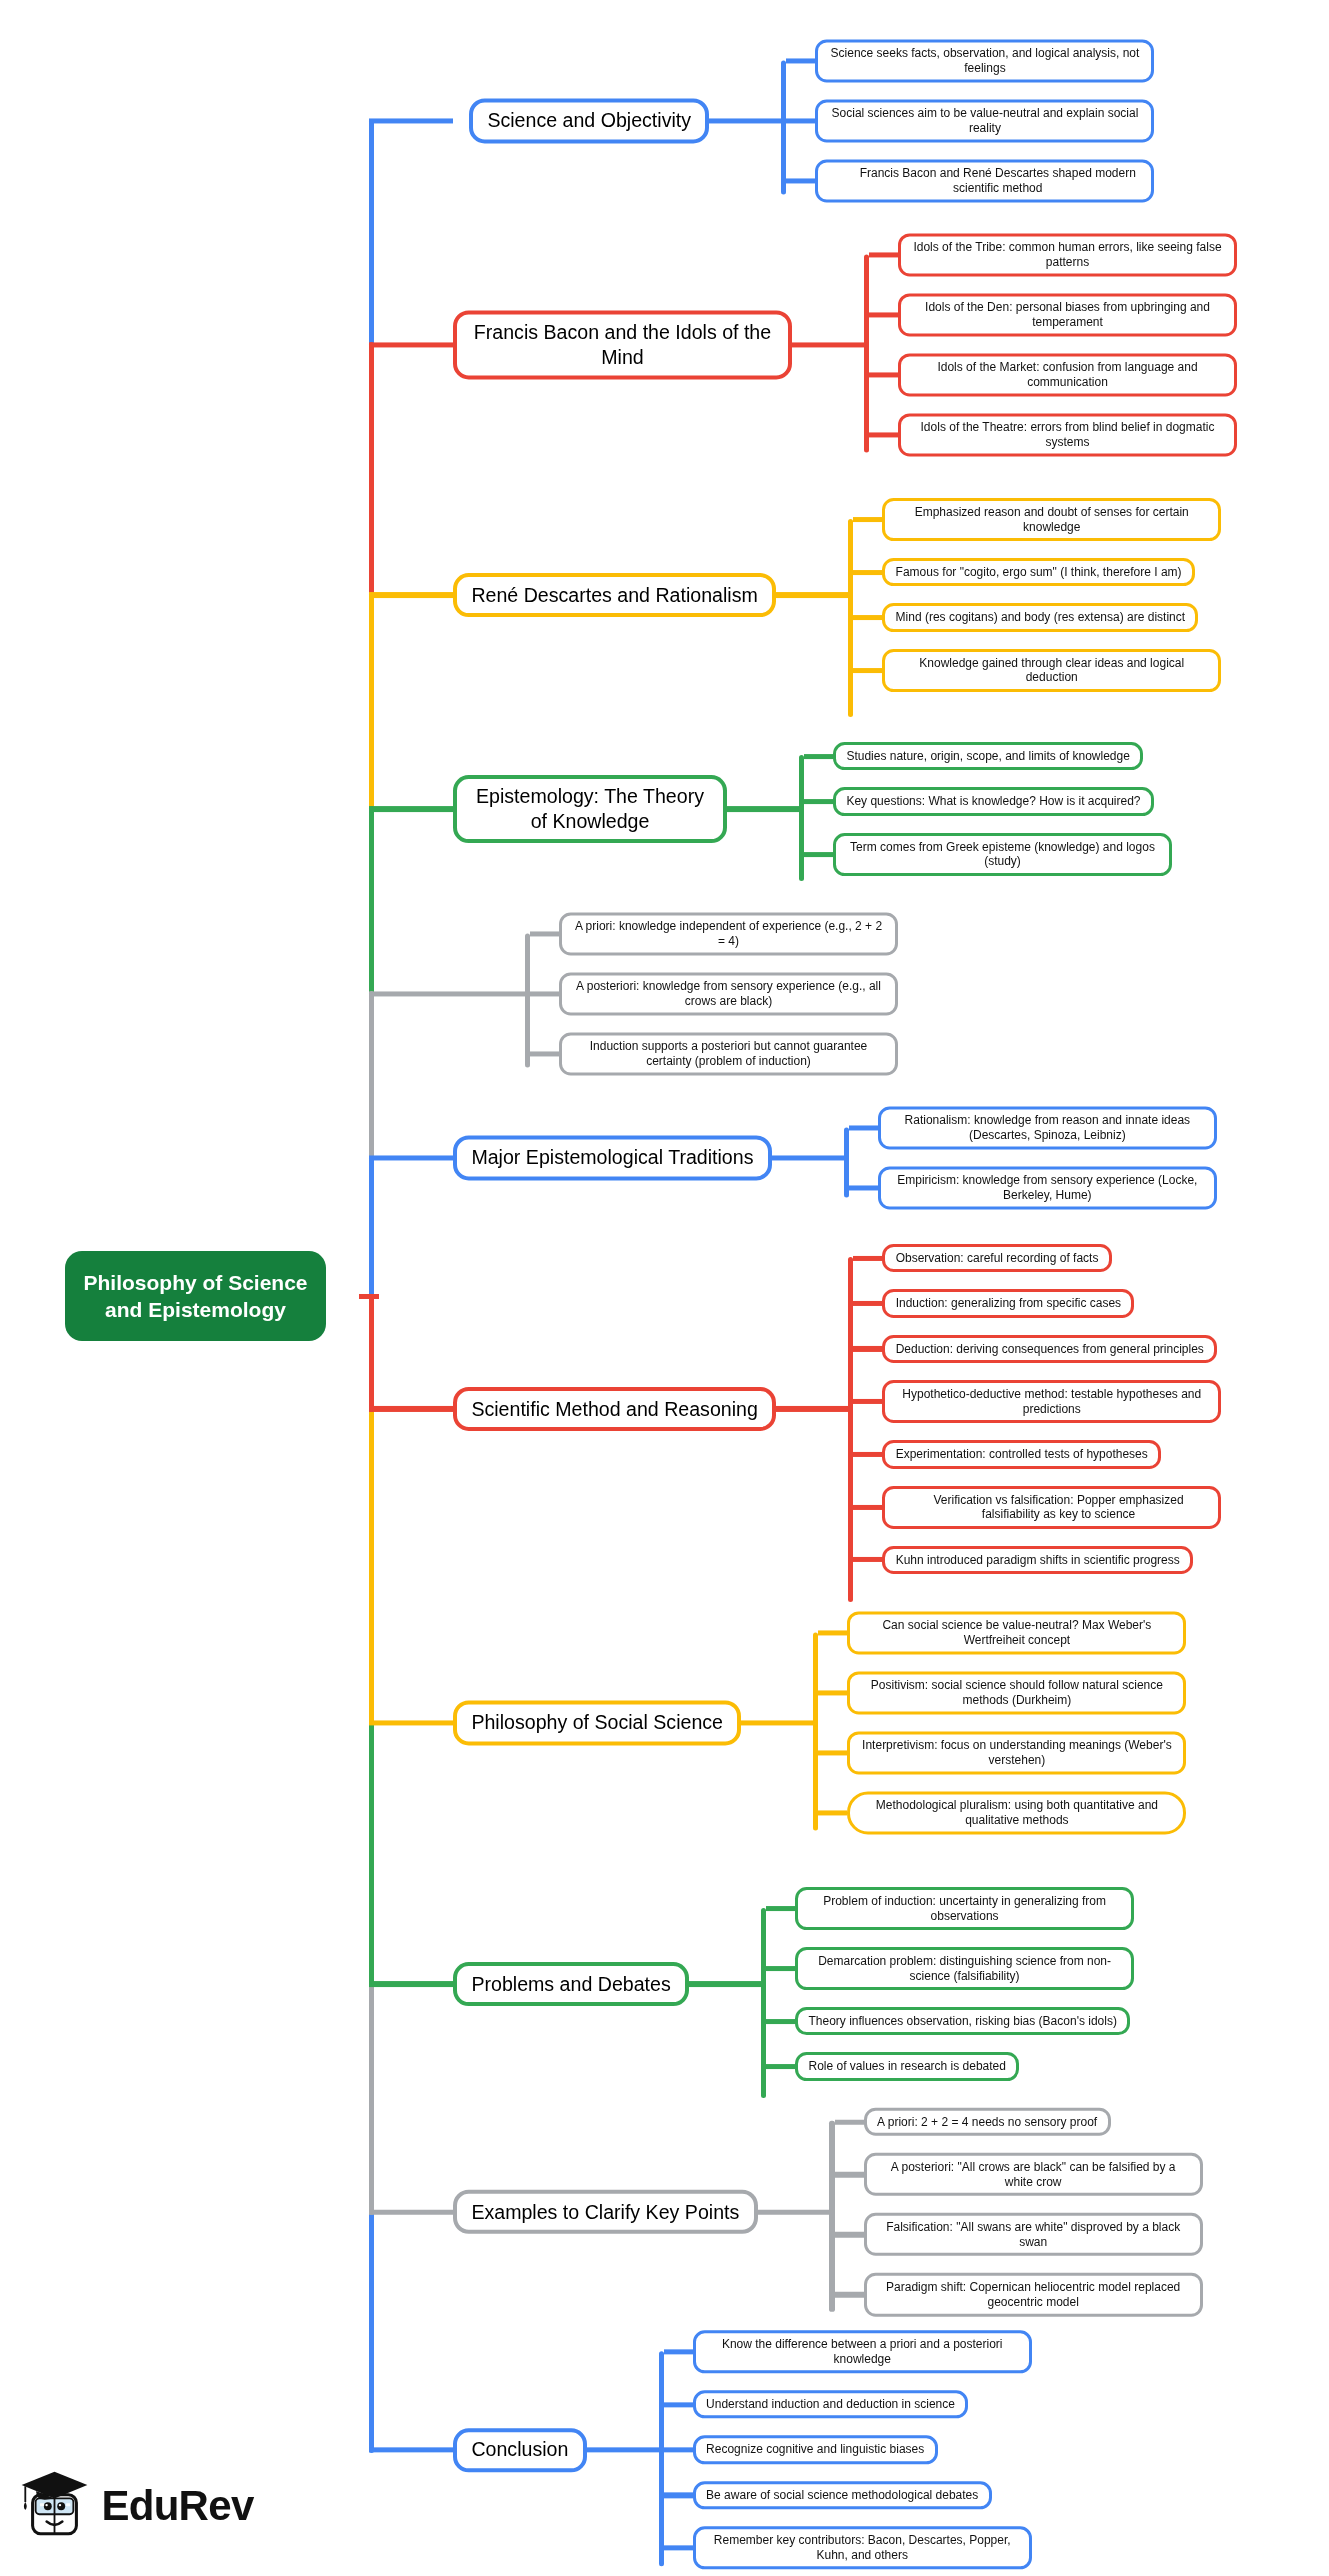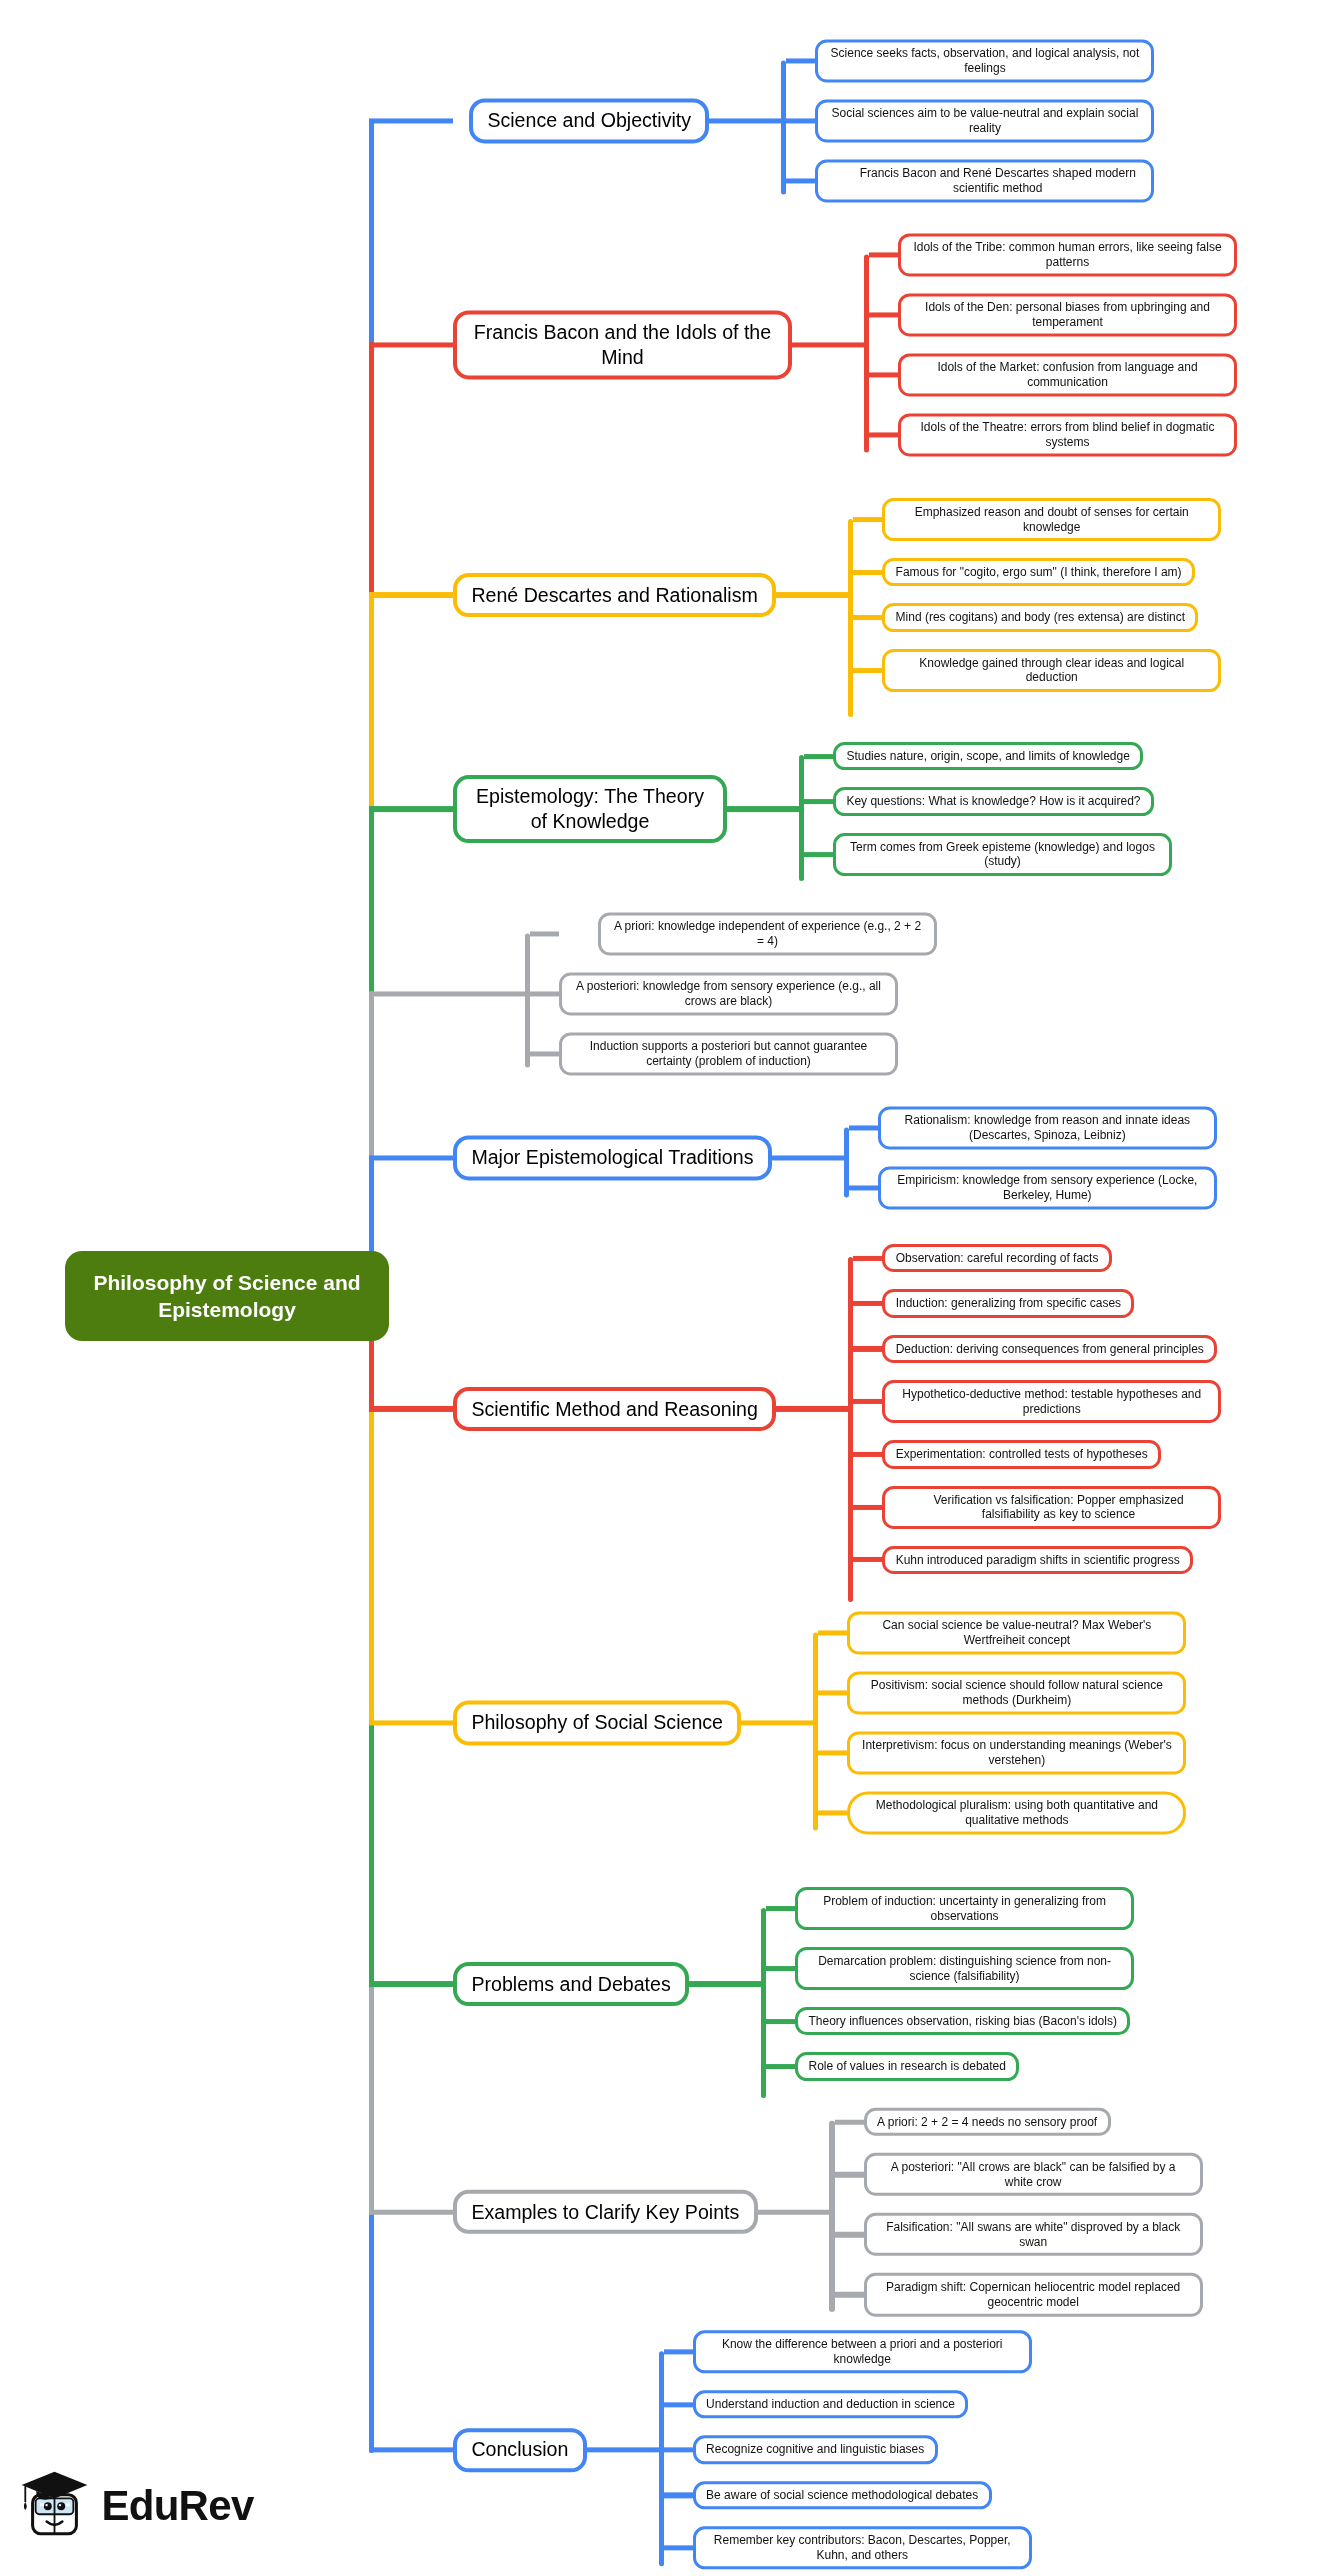--- a/index.html
+++ b/index.html
@@ -18,22 +18,22 @@
     font-size: 19.6px; line-height: 1.25; padding: 5.9px 14.4px; text-align: center; flex: none; }
   .nowrap { white-space: nowrap; }
 
   .kids { display: flex; flex-direction: column; gap: 17px; position: relative; }
   .vtrunk { position: absolute; left: -5.2px; width: 5.2px; border-radius: 2.6px; }
   .kid { display: flex; align-items: center; }
   .stub { width: 29px; height: 5.2px; flex: none; }
   .kbox { border: 3.9px solid; border-radius: 11.7px; background: #fff; color: #111;
     font-size: 12px; line-height: 1.22; padding: 3.9px 10.4px; max-width: 339px; text-align: center; }
 
-  #root-node { position: absolute; left: 65px; top: 1296px; width: 324px; min-height: 90px;
-    transform: translateY(-50%); background: #4d7c0f; color: #fff; border-radius: 17px;
+  #root-node { position: absolute; left: 65px; top: 1296px; width: 261px; min-height: 90px;
+    transform: translateY(-50%); background: #15803d; color: #fff; border-radius: 17px;
     display: flex; align-items: center; justify-content: center; text-align: center;
     font-size: 21px; font-weight: bold; line-height: 1.3; padding: 7.8px 11.7px; }
 
   #logo { position: absolute; left: 18px; top: 2468px; display: flex; align-items: center; gap: 10.4px; }
   #logo .txt { font-size: 42px; font-weight: bold; color: #111; letter-spacing: -0.7px; }
 </style>
 </head>
 <body>
 
 <div id="stage">
@@ -150,21 +150,21 @@
           </div>
         </div>
       </div>
       <div class="row" style="top: 994px;">
         <div class="h1" style="background: rgb(166, 169, 173);"></div>
         <div class="h2" style="background: rgb(166, 169, 173);"></div>
         <div class="kids">
           <div class="vtrunk" style="background: rgb(166, 169, 173); top: 21px; height: 134px;"></div>
           <div class="kid">
             <div class="stub" style="background: rgb(166, 169, 173);"></div>
-            <div class="kbox" style="border-color: rgb(166, 169, 173); margin-left: 39px;">A priori: knowledge independent of experience (e.g., 2 + 2 = 4)</div>
+            <div class="kbox" style="border-color: rgb(166, 169, 173);">A priori: knowledge independent of experience (e.g., 2 + 2 = 4)</div>
           </div>
           <div class="kid">
             <div class="stub" style="background: rgb(166, 169, 173);"></div>
             <div class="kbox" style="border-color: rgb(166, 169, 173);">A posteriori: knowledge from sensory experience (e.g., all crows are black)</div>
           </div>
           <div class="kid">
             <div class="stub" style="background: rgb(166, 169, 173);"></div>
             <div class="kbox" style="border-color: rgb(166, 169, 173);">Induction supports a posteriori but cannot guarantee certainty (problem of induction)</div>
           </div>
         </div>

